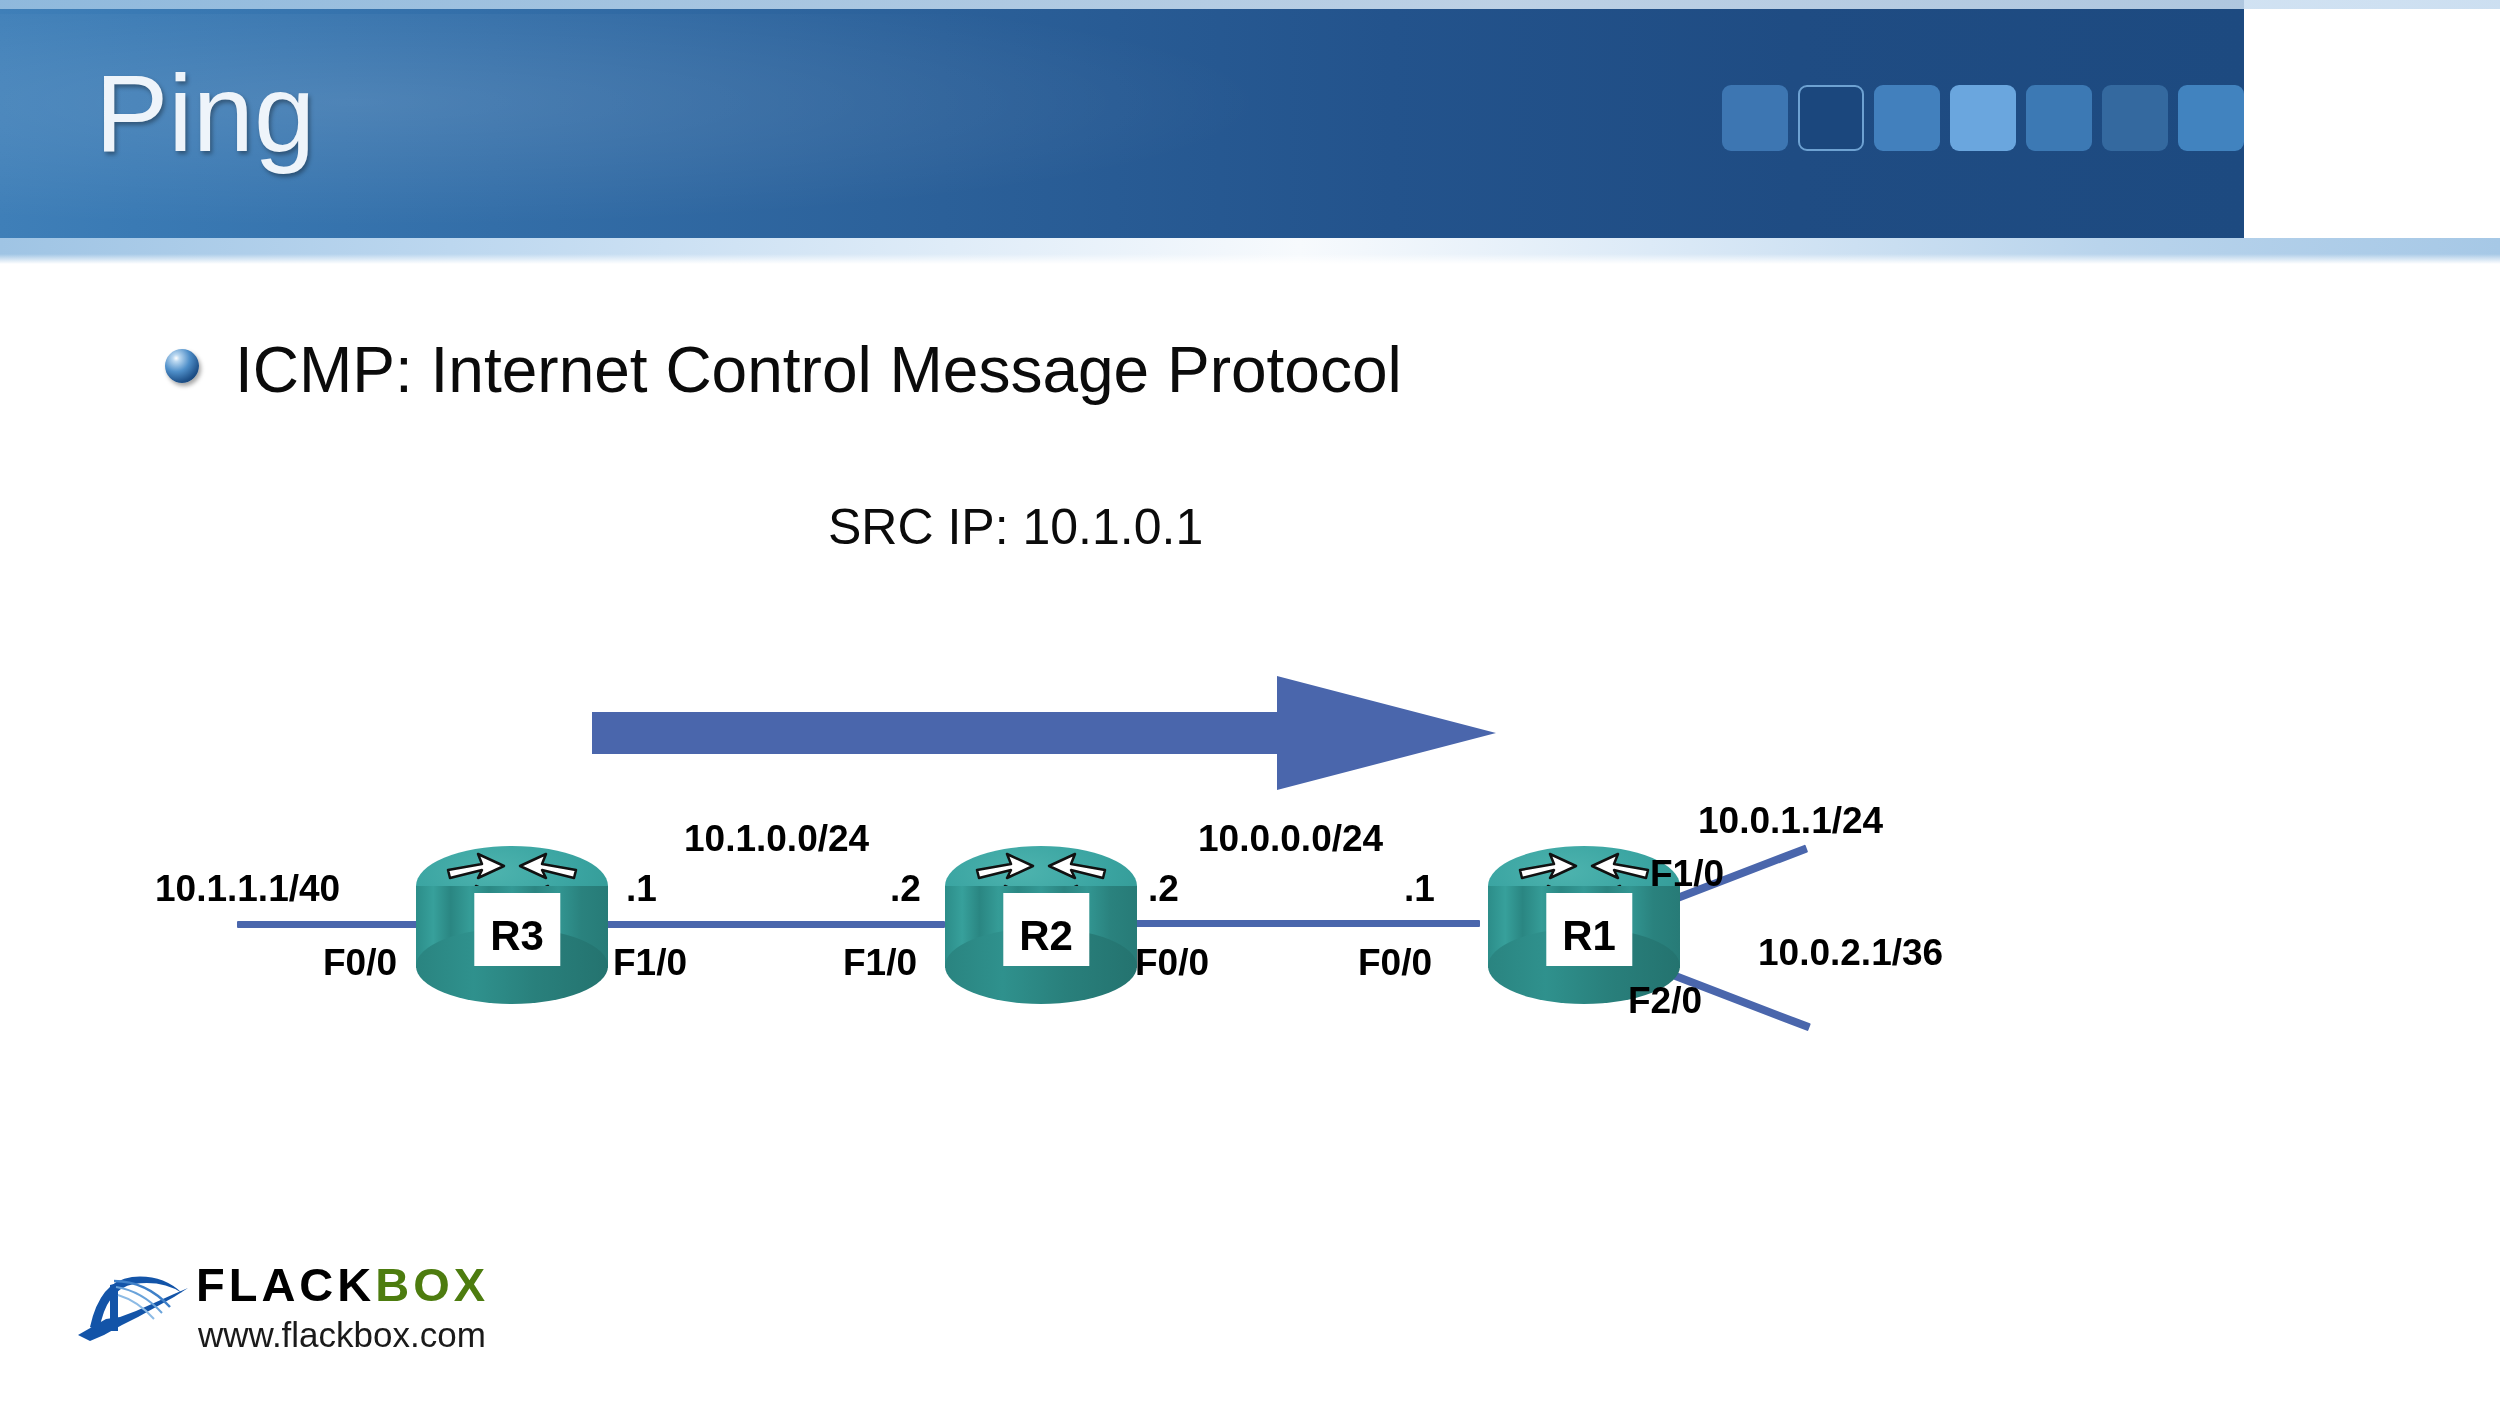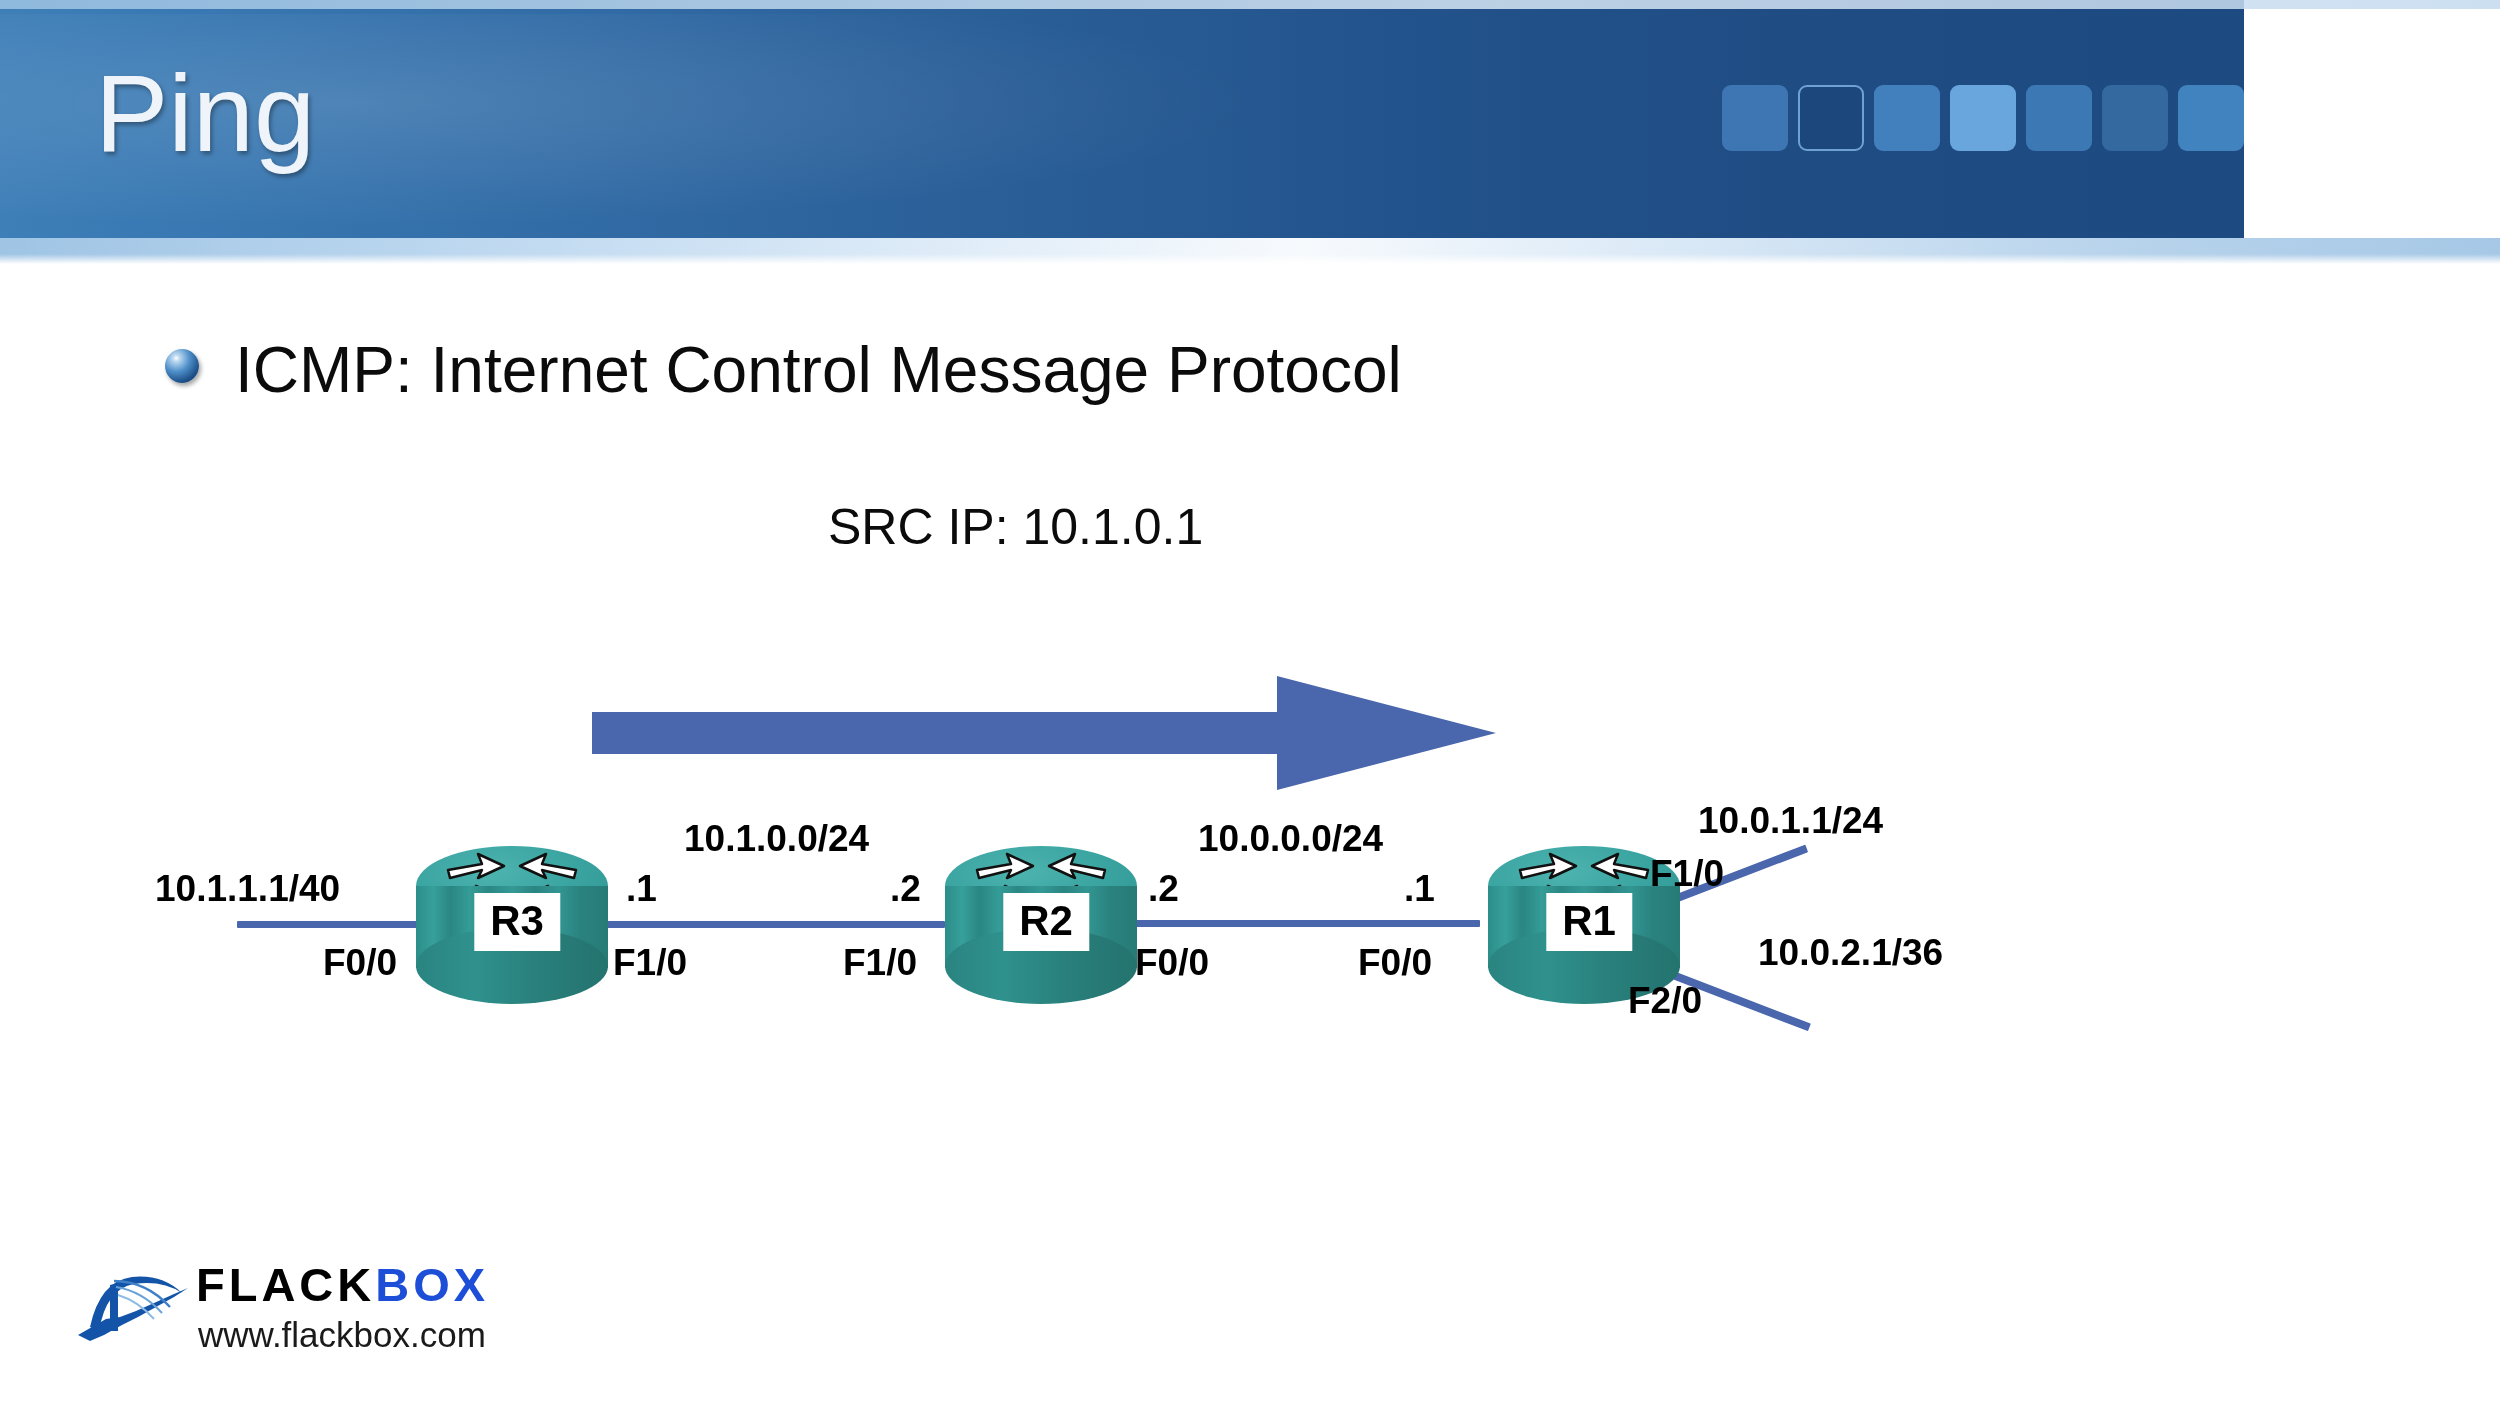--- a/index.html
+++ b/index.html
@@ -200,21 +200,21 @@
     top: 6px;
     width: 172px;
     height: 74px;
   }
   .router-label {
     position: absolute;
     left: 50%;
     top: 47px;
     transform: translateX(-44%);
     background: #ffffff;
-    padding: 7px 16px 9px 16px;
+    padding: 22px 16px 9px 16px;
     font-size: 42px;
     font-weight: bold;
     color: #000000;
     line-height: 1;
     z-index: 3;
   }
 
   .link-line {
     position: absolute;
     background: #4a66ac;
@@ -260,21 +260,21 @@
     position: absolute;
     left: 126px;
     top: 6px;
     font-size: 47px;
     font-weight: bold;
     letter-spacing: 4px;
     line-height: 1;
     white-space: nowrap;
   }
   #logo-flack { color: #000000; }
-  #logo-box { color: #1d4ed8; }
+  #logo-box { color: #4d7c0f; }
   #logo-url {
     position: absolute;
     left: 128px;
     top: 62px;
     font-size: 35px;
     color: #1a1a1a;
     line-height: 1;
     white-space: nowrap;
   }
 </style>

